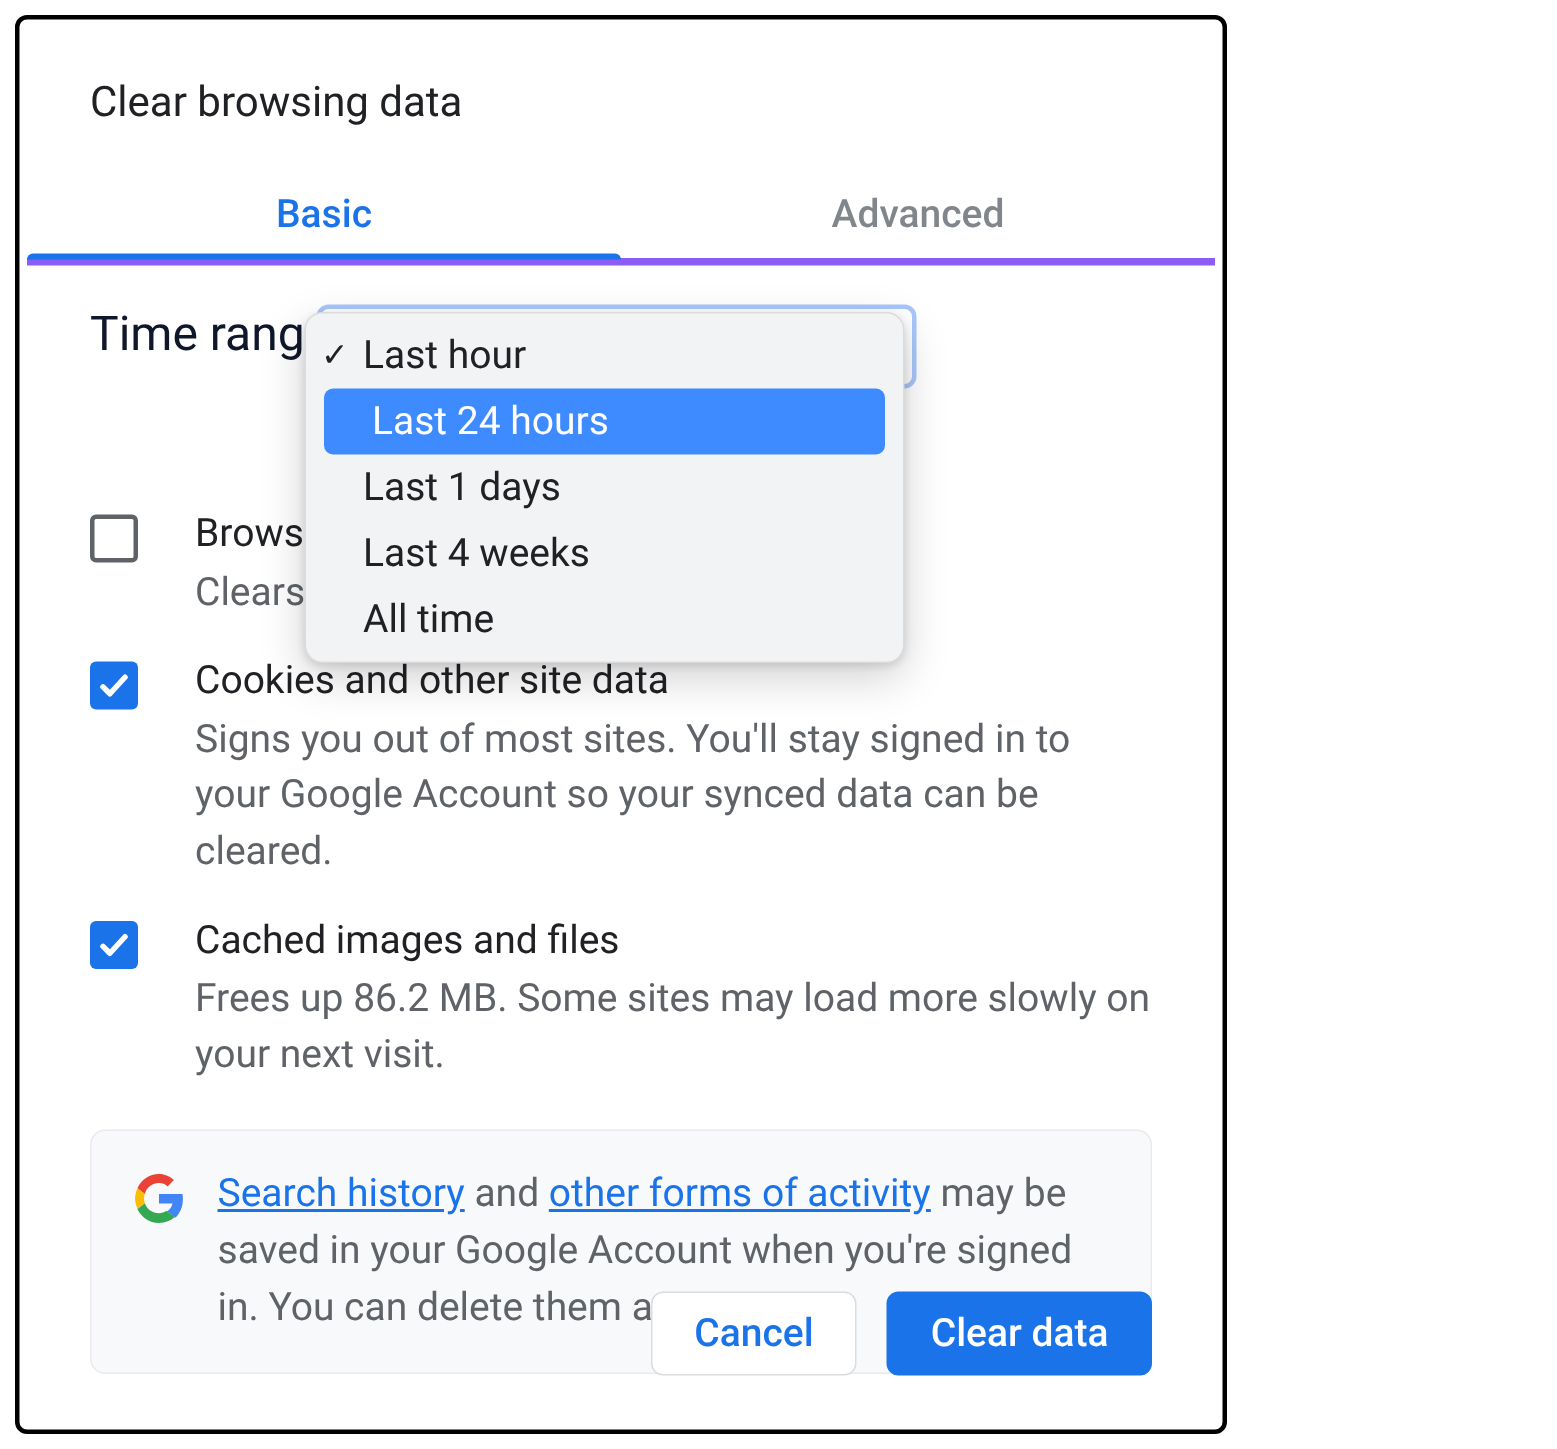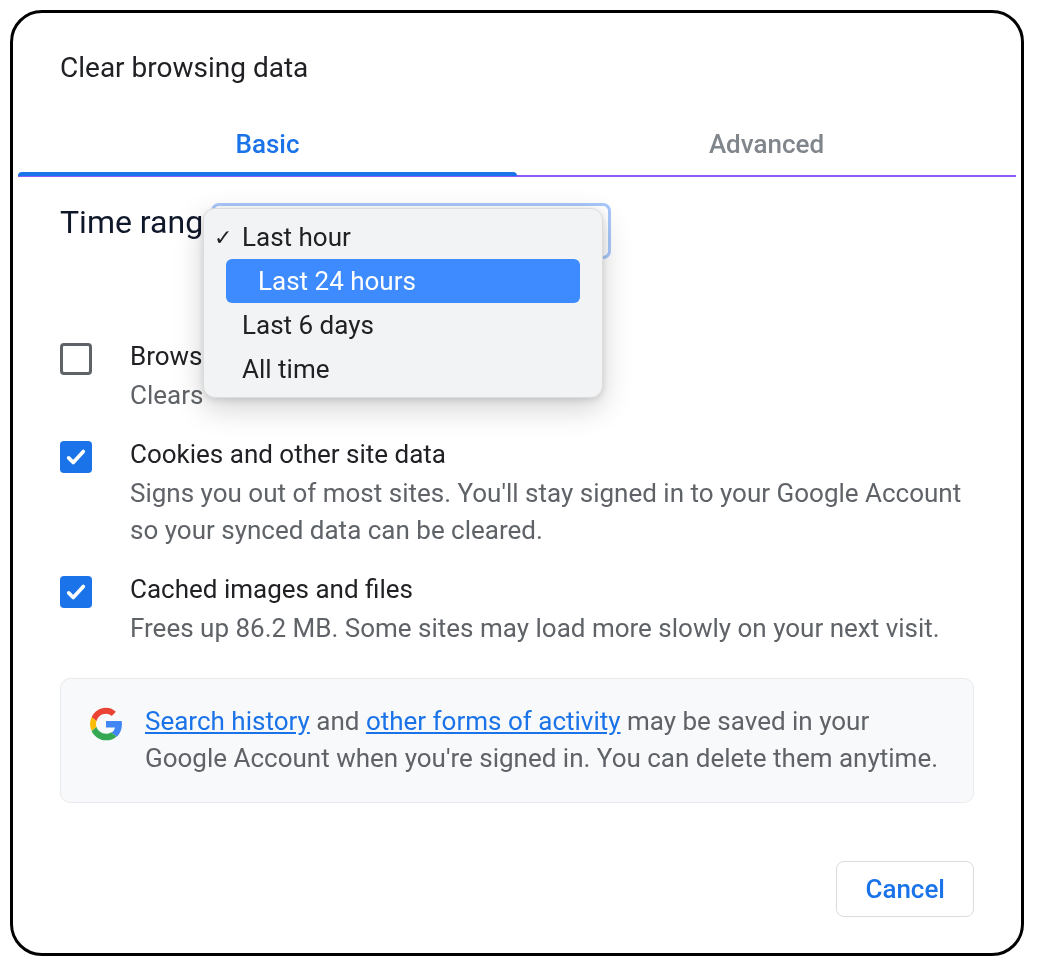--- a/index.html
+++ b/index.html
@@ -8,43 +8,43 @@
     padding: 0;
     width: 1038px;
     height: 966px;
     background: #ffffff;
     font-family: Roboto, "Segoe UI", Arial, sans-serif;
   }
   .window {
     position: absolute;
     left: 10px;
     top: 10px;
-    width: 1014px;
+    width: 808px;
     height: 946px;
     background: #ffffff;
     border: 3px solid #000;
-    border-radius: 32px;
+    border-radius: 8px;
     overflow: hidden;
   }
   .title {
     position: absolute;
     left: 47px;
     top: 38px;
     font-size: 28px;
     font-weight: 400;
     color: #202124;
   }
   .tabs {
     position: absolute;
     left: 5px;
     right: 5px;
     top: 100px;
     height: 64px;
     display: flex;
-    border-bottom: 2px solid #8b5cf6;
+    border-bottom: 5px solid #8b5cf6;
   }
   .tab {
     flex: 1;
     display: flex;
     align-items: center;
     justify-content: center;
     font-size: 26px;
     font-weight: 500;
     cursor: pointer;
     position: relative;
@@ -180,21 +180,21 @@
   }
   .dd-item .check {
     position: absolute;
     left: 10px;
     font-size: 22px;
   }
   .dd-item.highlight {
     background: #3e8bff;
     color: #fff;
     border-radius: 6px;
-    margin: 0 22px;
+    margin: 0 12px;
     padding: 0 32px;
   }
 </style>
 </head>
 <body>
 
 <div class="window">
 
   <div class="title">Clear browsing data</div>
 
@@ -255,24 +255,28 @@
 
   <div class="dropdown">
     <div class="dd-item">
       <span class="check">✓</span>
       <span>Last hour</span>
     </div>
     <div class="dd-item highlight">
       <span>Last 24 hours</span>
     </div>
     <div class="dd-item">
-      <span>Last 6 days</span>
+      <span>Last 1 days</span>
+    </div>
+    <div class="dd-item">
+      <span>Last 4 weeks</span>
     </div>
     <div class="dd-item">
       <span>All time</span>
     </div>
   </div>
 
   <div class="footer">
     <div class="btn secondary">Cancel</div>
+    <div class="btn primary">Clear data</div>
   </div>
 
 </div>
 
 </body></html>

